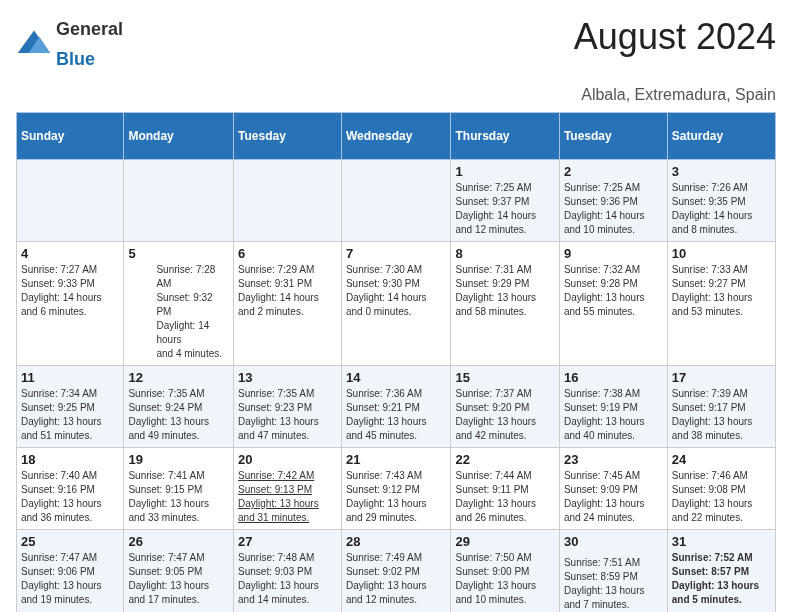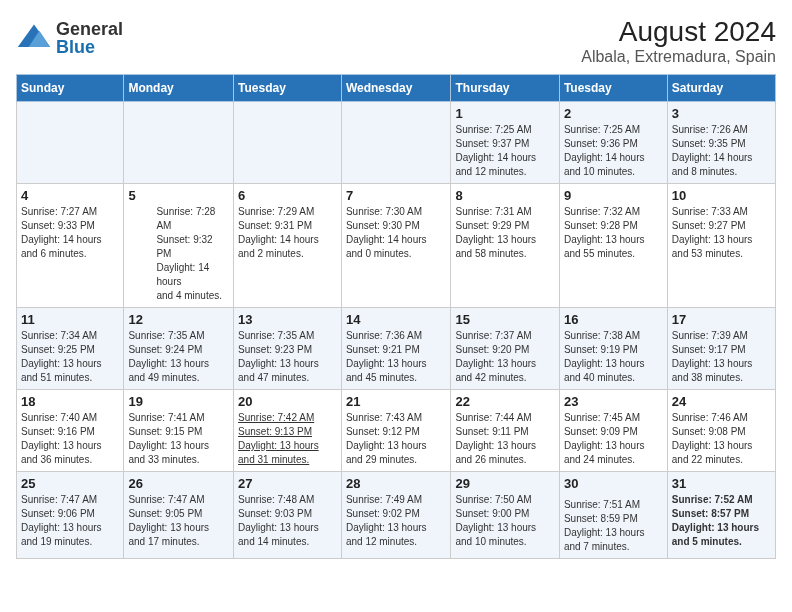--- a/index.html
+++ b/index.html
@@ -20,51 +20,53 @@
       display: flex;
       align-items: center;
       margin-top: 4px;
     }
     .logo-text {
       display: flex;
       flex-direction: column;
       font-size: 18px;
       font-weight: bold;
       line-height: 1;
+      gap: 12px;
     }
     .logo-general { color: #333; }
     .logo-blue { color: #1a6faf; }
     .logo-icon {
       width: 36px;
       height: 36px;
       margin-right: 4px;
     }
     .title-block {
       text-align: right;
     }
     .main-title {
-      font-size: 28px;
+      font-size: 36px;
       font-weight: normal;
       color: #222;
     }
     .subtitle {
       font-size: 16px;
       color: #555;
+      margin-top: 28px;
     }
     table {
       width: 100%;
       border-collapse: collapse;
       font-size: 11px;
     }
     thead tr {
       background-color: #2873b8;
       color: #fff;
     }
     thead th {
-      padding: 6px 4px;
+      padding: 16px 4px;
       text-align: left;
       font-weight: bold;
       border: 1px solid #aac4e0;
       font-size: 12px;
     }
     tbody tr {
       vertical-align: top;
     }
     tbody tr:nth-child(odd) {
       background-color: #f0f5fb;

